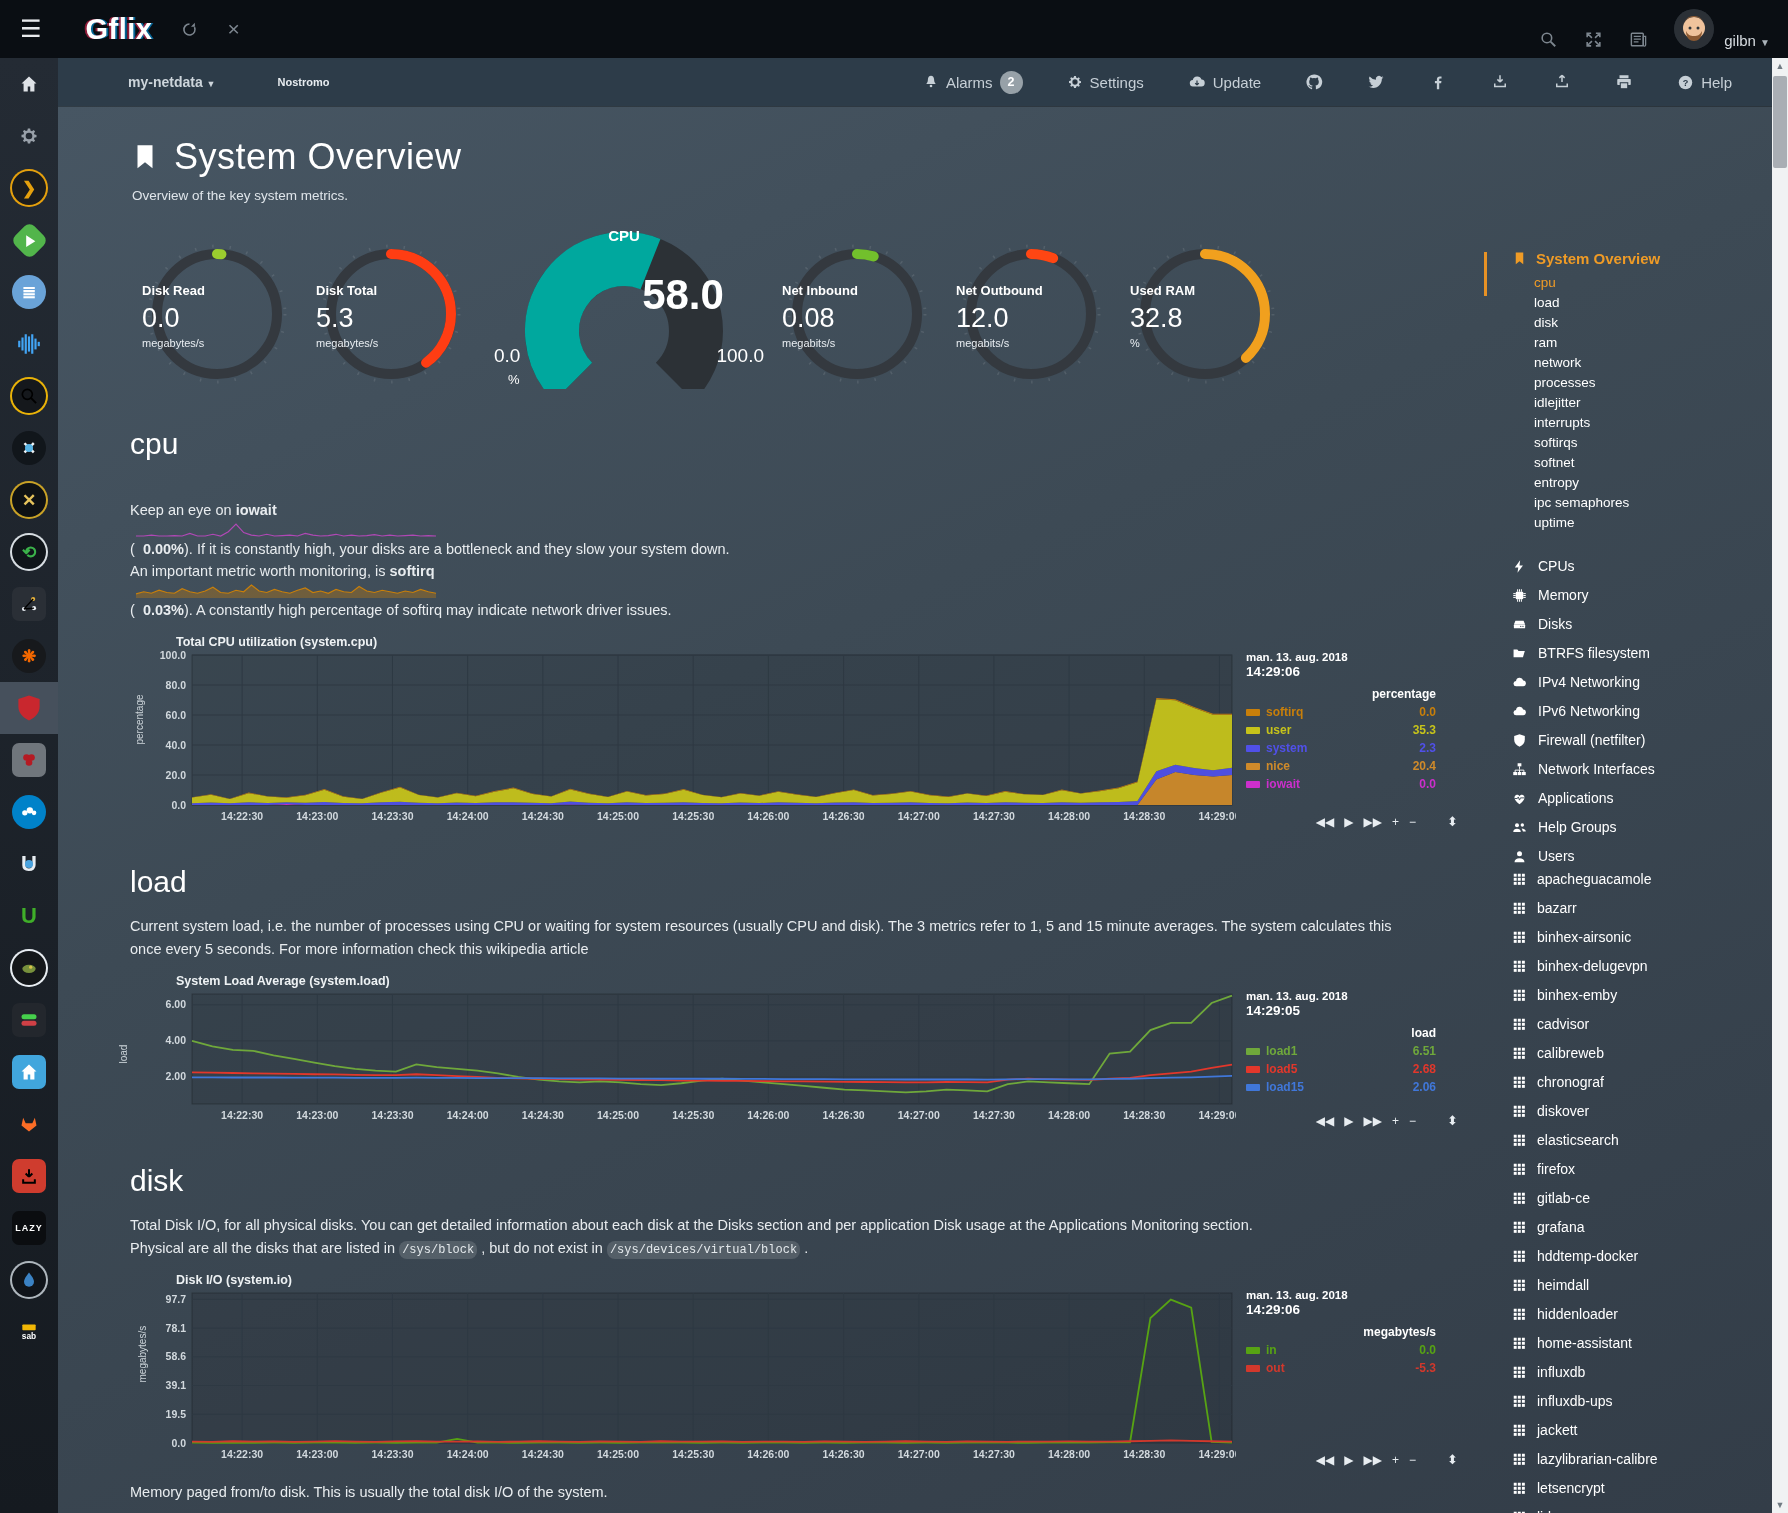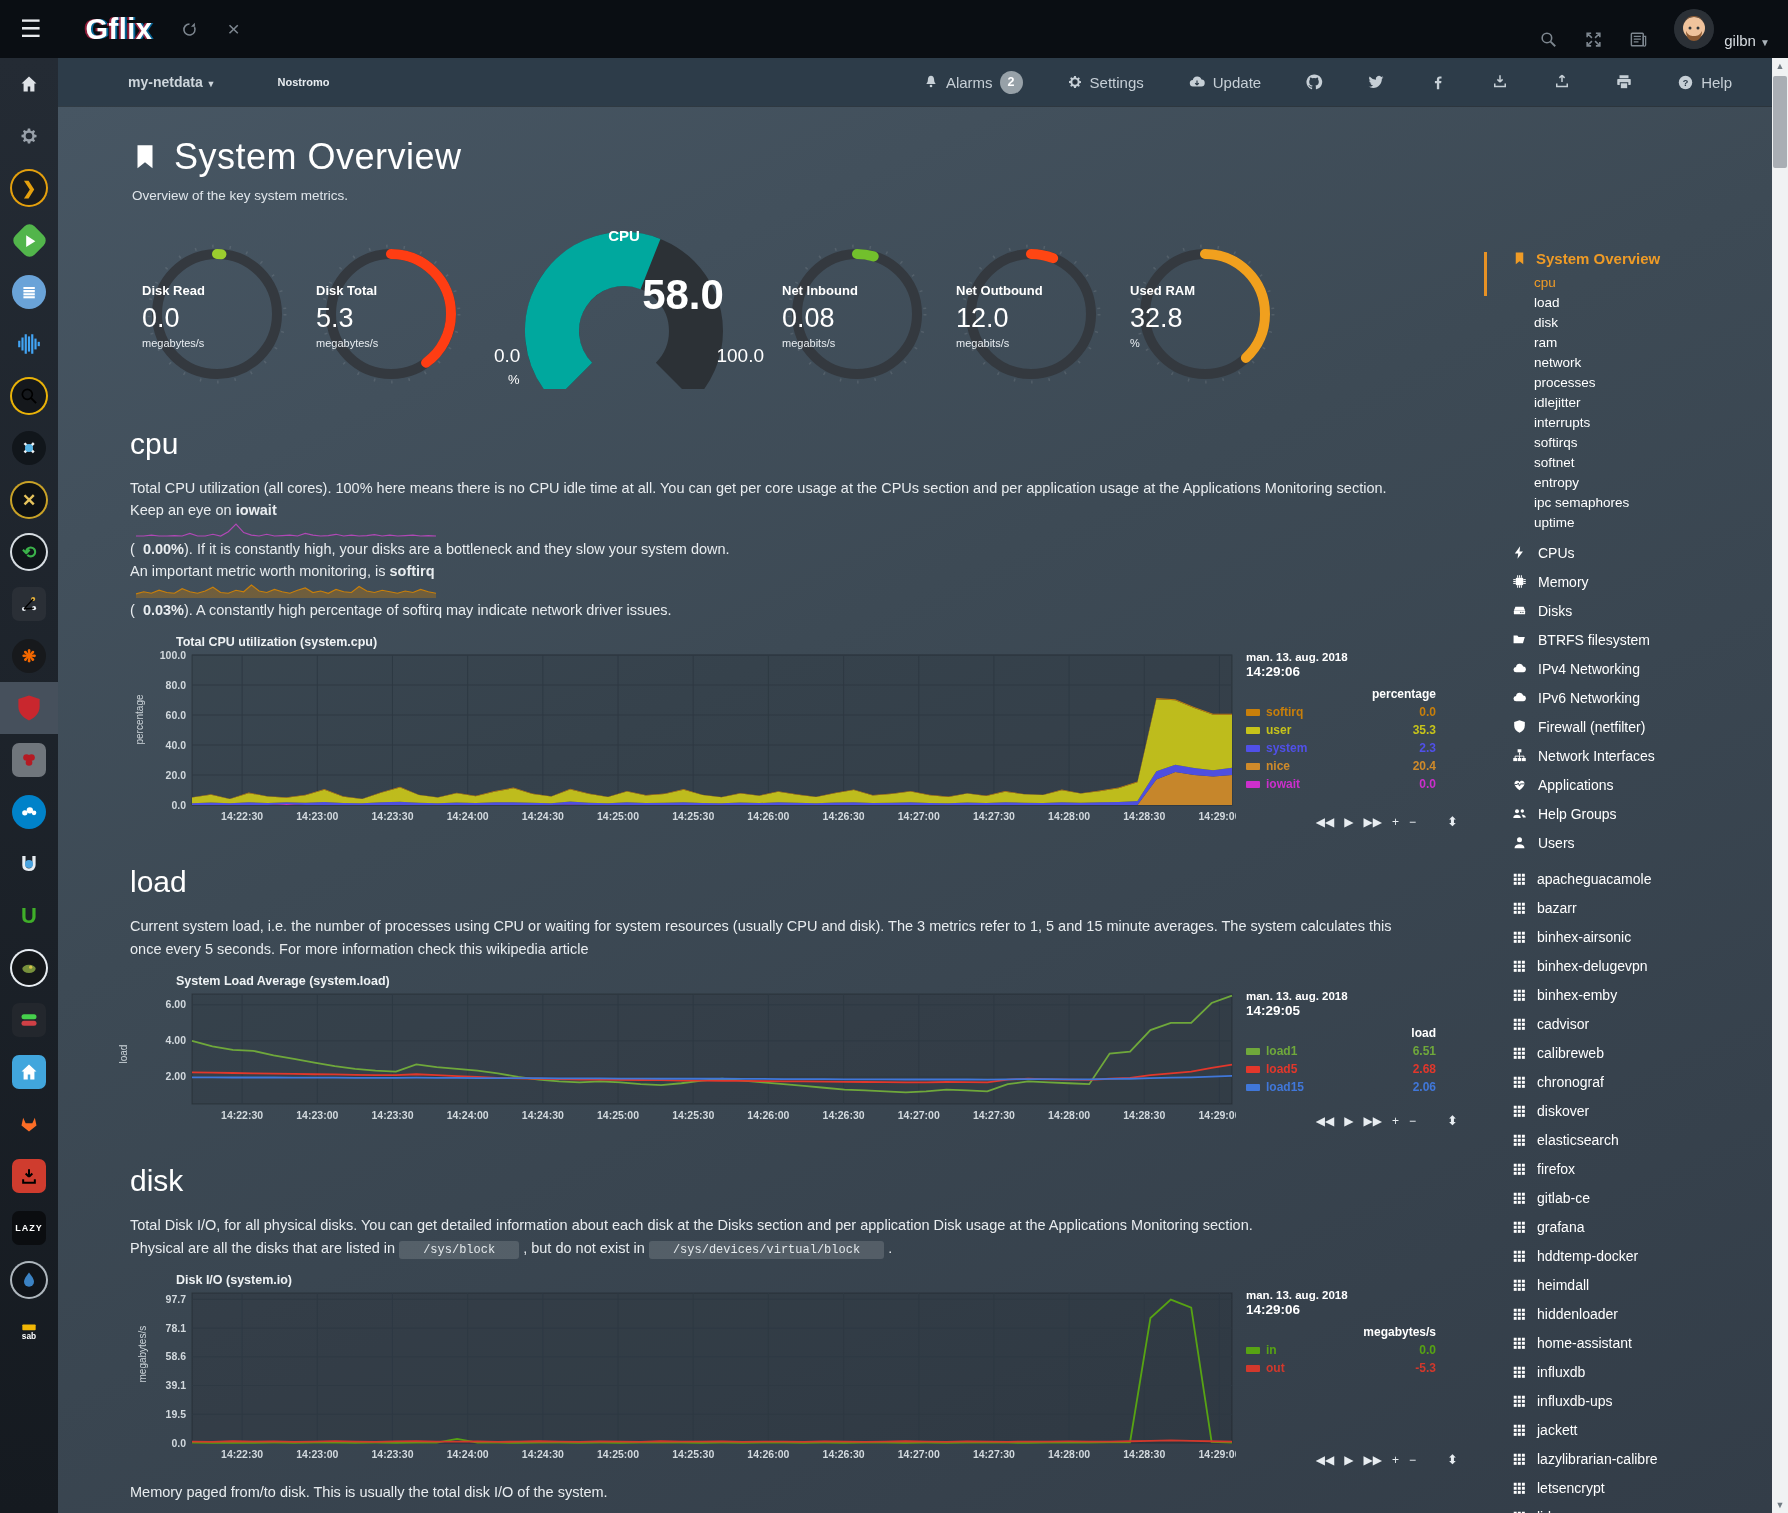--- a/index.html
+++ b/index.html
@@ -61,21 +61,21 @@
   .bg-min{position:absolute;bottom:22px;left:-12px;color:#fff;font-size:19px;}
   .bg-unit{position:absolute;bottom:2px;left:2px;color:#fff;font-size:13px;}
   .bg-max{position:absolute;bottom:22px;right:-22px;color:#fff;font-size:19px;}
 
   
   .sec-h{font-size:30px;font-weight:300;color:#fff;margin:38px 0 0 0;}
   .desc{color:#e8ecef;font-size:14.5px;line-height:1.55;margin-top:16px;max-width:1270px;}
   .desc b{font-weight:bold;}
   .spark{vertical-align:middle;margin:0 6px;}
   .chip{font-family:"Liberation Mono",monospace;font-size:12px;background:rgba(255,255,255,.14);
-    color:#e4e9ec;border-radius:3px;padding:2px 24px;margin:0 4px;}
+    color:#e4e9ec;border-radius:8px;padding:2px 3px;margin:0 4px;}
 
   
   .chartblock{position:relative;margin-top:14px;}
   .ctitle{font-size:12.5px;font-weight:bold;color:#eef2f4;margin-left:46px;margin-bottom:2px;}
   .crow{display:flex;}
   .ylab{width:16px;position:relative;}
   .ylab span{position:absolute;left:-16px;top:50%;transform:rotate(-90deg) translateX(50%);transform-origin:center;
     font-size:10px;color:#cdd5da;white-space:nowrap;}
   .legend{width:190px;flex:none;padding-left:10px;position:relative;color:#fff;}
   .lg-date{font-size:11.5px;font-weight:bold;}
@@ -92,21 +92,21 @@
   
   .rsb{position:absolute;right:16px;top:106px;width:272px;bottom:0;z-index:20;color:#fff;}
   .rsb-inner{position:absolute;left:0;top:38px;right:0;}
   .rsb-bar{position:absolute;left:0;top:40px;width:3px;height:44px;background:#e89225;}
   .rsb-h{display:flex;align-items:center;gap:9px;color:#ef9b26;font-weight:bold;font-size:15px;
     margin-left:28px;cursor:pointer;}
   .rsb-sub{margin-left:50px;margin-top:6px;}
   .rsb-sub div{font-size:13.5px;line-height:20px;cursor:pointer;color:#fff;}
   .rsb-sub div.on{color:#ef9b26;}
   .rsb-secs{margin-left:28px;margin-top:12px;}
-  .rsb-sec{display:flex;align-items:flex-start;gap:11px;height:29px;font-size:14px;cursor:pointer;}
+  .rsb-sec{display:flex;align-items:flex-end;gap:11px;height:29px;font-size:14px;cursor:pointer;}
   .rsb-apps{margin-left:28px;}
   .rsb-app{display:flex;align-items:center;gap:11px;height:29px;font-size:14px;cursor:pointer;}
 
   
   .sbar{position:absolute;right:0;top:58px;width:16px;bottom:0;background:#f0f2f3;z-index:60;}
   .sbar .btn{position:absolute;left:0;width:16px;height:16px;color:#6f7post;color:#707a82;font-size:9px;
     display:flex;align-items:center;justify-content:center;cursor:pointer;}
   .sbar .up{top:0;}
   .sbar .dn{bottom:0;}
   .sbar .thumb{position:absolute;left:1px;top:18px;width:14px;height:92px;background:#a9aeb4;border-radius:2px;cursor:pointer;}
@@ -518,21 +518,21 @@
             <div class="gtxt">
               <div class="lab">Used RAM</div>
               <div class="val">32.8</div>
               <div class="unit">%</div>
             </div>
           </div>
         </div>
 
       <div id="sec-cpu">
           <h2 class="sec-h">cpu</h2>
-          <div class="desc"><span>Total CPU utilization (all cores). 100% here means there is no CPU idle time at all. You can get per core usage at the CPUs section and per application usage at the Applications Monitoring section.</span><br><span>Keep an eye on <b>iowait</b></span><svg class="spark" width="300" height="16" viewBox="0 0 300 16">
+          <div class="desc"><br><span>Keep an eye on <b>iowait</b></span><svg class="spark" width="300" height="16" viewBox="0 0 300 16">
               <polyline points="0,14 7.692307692307692,14 15.384615384615383,13.142857142857142 23.076923076923077,14 30.769230769230766,14 38.46153846153846,13.571428571428571 46.15384615384615,14 53.84615384615385,11.428571428571429 61.53846153846153,14 69.23076923076924,14 76.92307692307692,12.285714285714285 84.61538461538461,14 92.3076923076923,9.714285714285715 100,2 107.6923076923077,10.571428571428571 115.38461538461539,13.142857142857142 123.07692307692307,14 130.76923076923077,12.285714285714285 138.46153846153848,14 146.15384615384616,13.571428571428571 153.84615384615384,13.142857142857142 161.53846153846152,14 169.23076923076923,11.428571428571429 176.92307692307693,13.142857142857142 184.6153846153846,14 192.30769230769232,13.571428571428571 200,12.285714285714285 207.69230769230768,14 215.3846153846154,13.142857142857142 223.0769230769231,14 230.76923076923077,13.571428571428571 238.46153846153845,12.714285714285714 246.15384615384613,14 253.84615384615384,13.142857142857142 261.53846153846155,14 269.2307692307692,13.571428571428571 276.92307692307696,13.142857142857142 284.6153846153846,14 292.3076923076923,13.571428571428571 300,14 " fill="none" stroke="#b048b5" stroke-width="1.2"></polyline>
             </svg><span>(&nbsp;&nbsp;<b>0.00%</b>). If it is constantly high, your disks are a bottleneck and they slow your system down.</span><br><span>An important metric worth monitoring, is <b>softirq</b></span><svg class="spark" width="300" height="16" viewBox="0 0 300 16">
               <polygon points="0,15 0,11 7.692307692307692,8.75 15.384615384615383,10.25 23.076923076923077,7.25 30.769230769230766,9.5 38.46153846153846,10.25 46.15384615384615,5.75 53.84615384615385,8.75 61.53846153846153,10.25 69.23076923076924,8 76.92307692307692,4.25 84.61538461538461,9.5 92.3076923076923,10.25 100,7.25 107.6923076923077,8.75 115.38461538461539,2 123.07692307692307,8 130.76923076923077,9.5 138.46153846153848,6.5 146.15384615384616,8.75 153.84615384615384,10.25 161.53846153846152,7.25 169.23076923076923,5.000000000000002 176.92307692307693,9.5 184.6153846153846,8 192.30769230769232,10.25 200,6.5 207.69230769230768,8.75 215.3846153846154,9.5 223.0769230769231,3.5000000000000018 230.76923076923077,8 238.46153846153845,9.5 246.15384615384613,7.25 253.84615384615384,8.75 261.53846153846155,10.25 269.2307692307692,8 276.92307692307696,9.5 284.6153846153846,6.5 292.3076923076923,8.75 300,10.25 300,15" fill="rgba(200,127,10,.35)"></polygon>
               <polyline points="0,11 7.692307692307692,8.75 15.384615384615383,10.25 23.076923076923077,7.25 30.769230769230766,9.5 38.46153846153846,10.25 46.15384615384615,5.75 53.84615384615385,8.75 61.53846153846153,10.25 69.23076923076924,8 76.92307692307692,4.25 84.61538461538461,9.5 92.3076923076923,10.25 100,7.25 107.6923076923077,8.75 115.38461538461539,2 123.07692307692307,8 130.76923076923077,9.5 138.46153846153848,6.5 146.15384615384616,8.75 153.84615384615384,10.25 161.53846153846152,7.25 169.23076923076923,5.000000000000002 176.92307692307693,9.5 184.6153846153846,8 192.30769230769232,10.25 200,6.5 207.69230769230768,8.75 215.3846153846154,9.5 223.0769230769231,3.5000000000000018 230.76923076923077,8 238.46153846153845,9.5 246.15384615384613,7.25 253.84615384615384,8.75 261.53846153846155,10.25 269.2307692307692,8 276.92307692307696,9.5 284.6153846153846,6.5 292.3076923076923,8.75 300,10.25 " fill="none" stroke="#c87f0a" stroke-width="1.2"></polyline>
             </svg><span>(&nbsp;&nbsp;<b>0.03%</b>). A constantly high percentage of softirq may indicate network driver issues.</span></div>
           <div class="chartblock">
             <div class="ctitle">Total CPU utilization (system.cpu)</div>
             <div class="crow">
               <div class="ylab">
                 <span>percentage</span>

